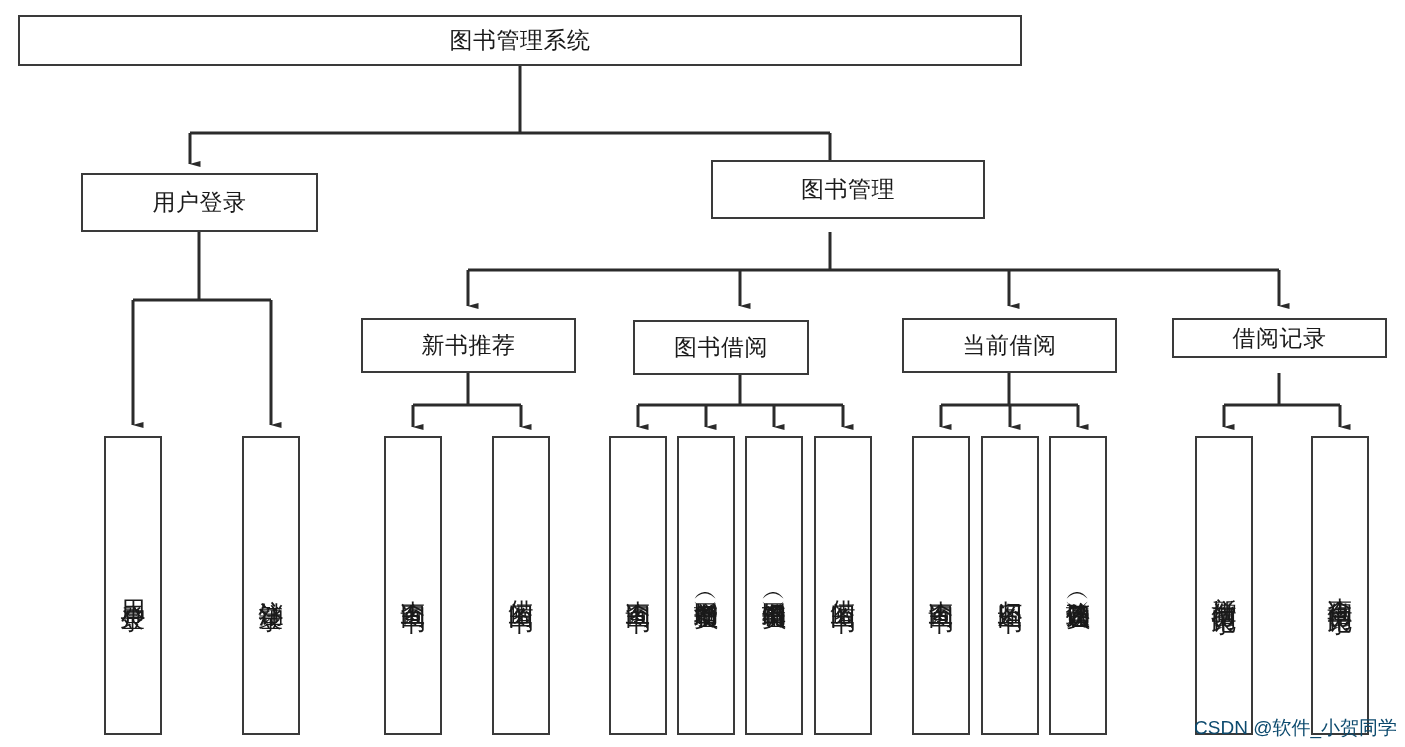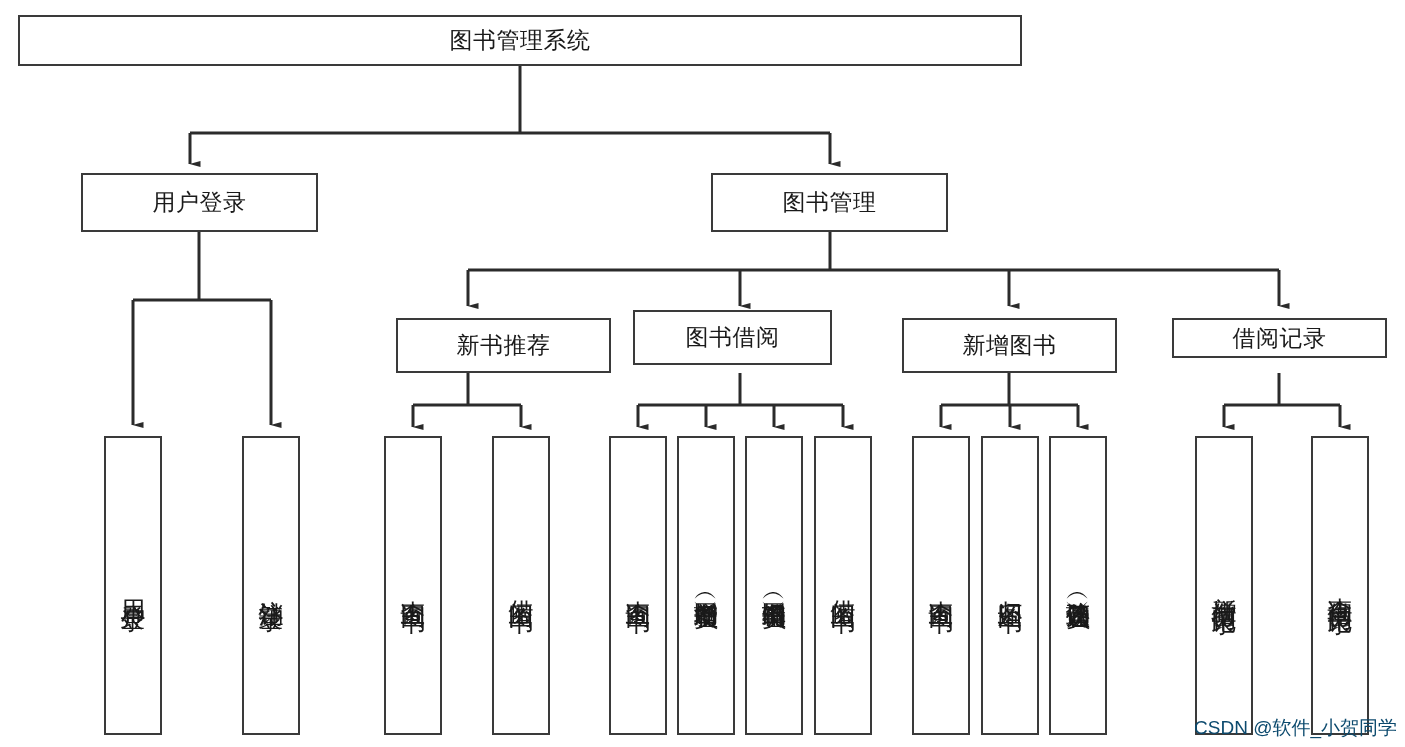--- a/index.html
+++ b/index.html
@@ -128,32 +128,32 @@
     </g>
   </svg>
 
   <div class="node h" style="left:18px; top:15px; width:1004px; height:51px;">
     <span class="lbl">图书管理系统</span>
   </div>
 
   <div class="node h" style="left:81px; top:173px; width:237px; height:59px;">
     <span class="lbl">用户登录</span>
   </div>
-  <div class="node h" style="left:711px; top:173px; width:237px; height:59px;">
+  <div class="node h" style="left:711px; top:160px; width:274px; height:59px;">
     <span class="lbl">图书管理</span>
   </div>
 
-  <div class="node h" style="left:361px; top:318px; width:215px; height:55px;margin-left:35px;">
+  <div class="node h" style="left:361px; top:318px; width:215px; height:55px;">
     <span class="lbl">新书推荐</span>
   </div>
-  <div class="node h" style="left:633px; top:310px; width:199px; height:55px;">
+  <div class="node h" style="left:633px; top:320px; width:176px; height:55px;">
     <span class="lbl">图书借阅</span>
   </div>
   <div class="node h" style="left:902px; top:318px; width:215px; height:55px;">
-    <span class="lbl">新增图书</span>
+    <span class="lbl">当前借阅</span>
   </div>
   <div class="node h" style="left:1172px; top:318px; width:215px; height:40px;">
     <span class="lbl">借阅记录</span>
   </div>
 
   <div class="node v" style="left:104px; top:436px; width:58px; height:299px;">
     <span class="lbl">用户登录</span>
   </div>
   <div class="node v" style="left:242px; top:436px; width:58px; height:299px;">
     <span class="lbl">注销登录</span>

